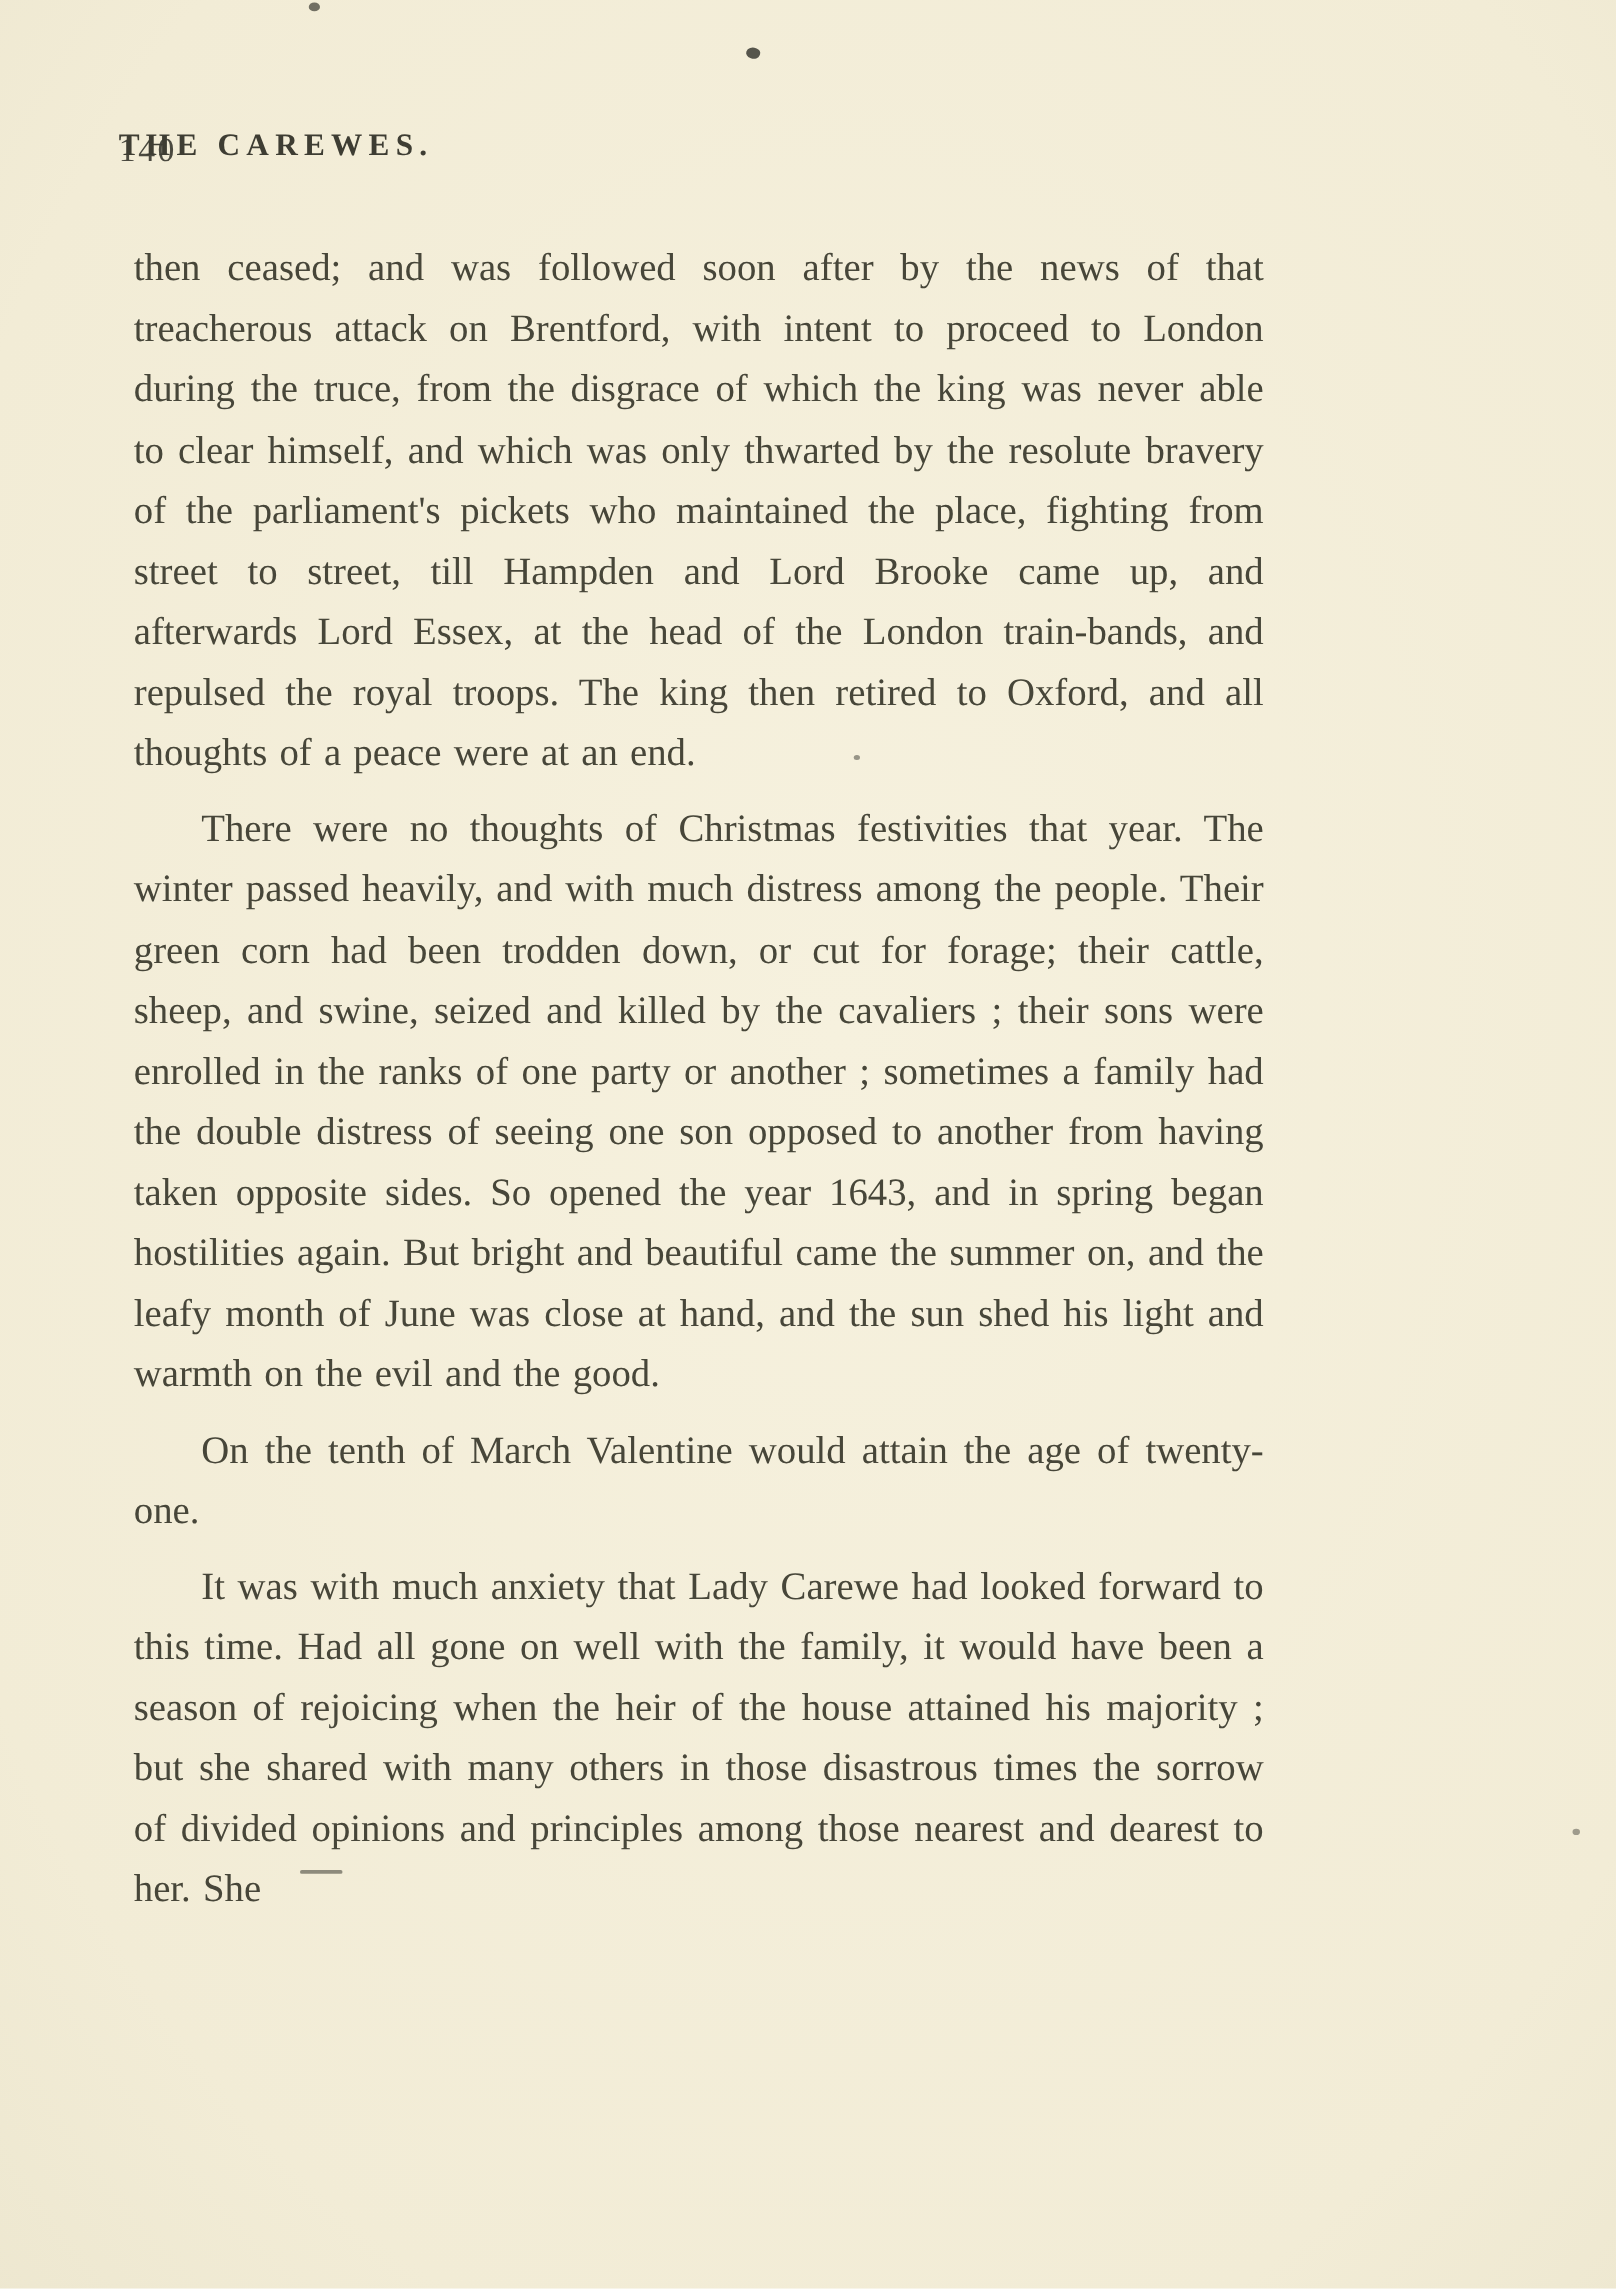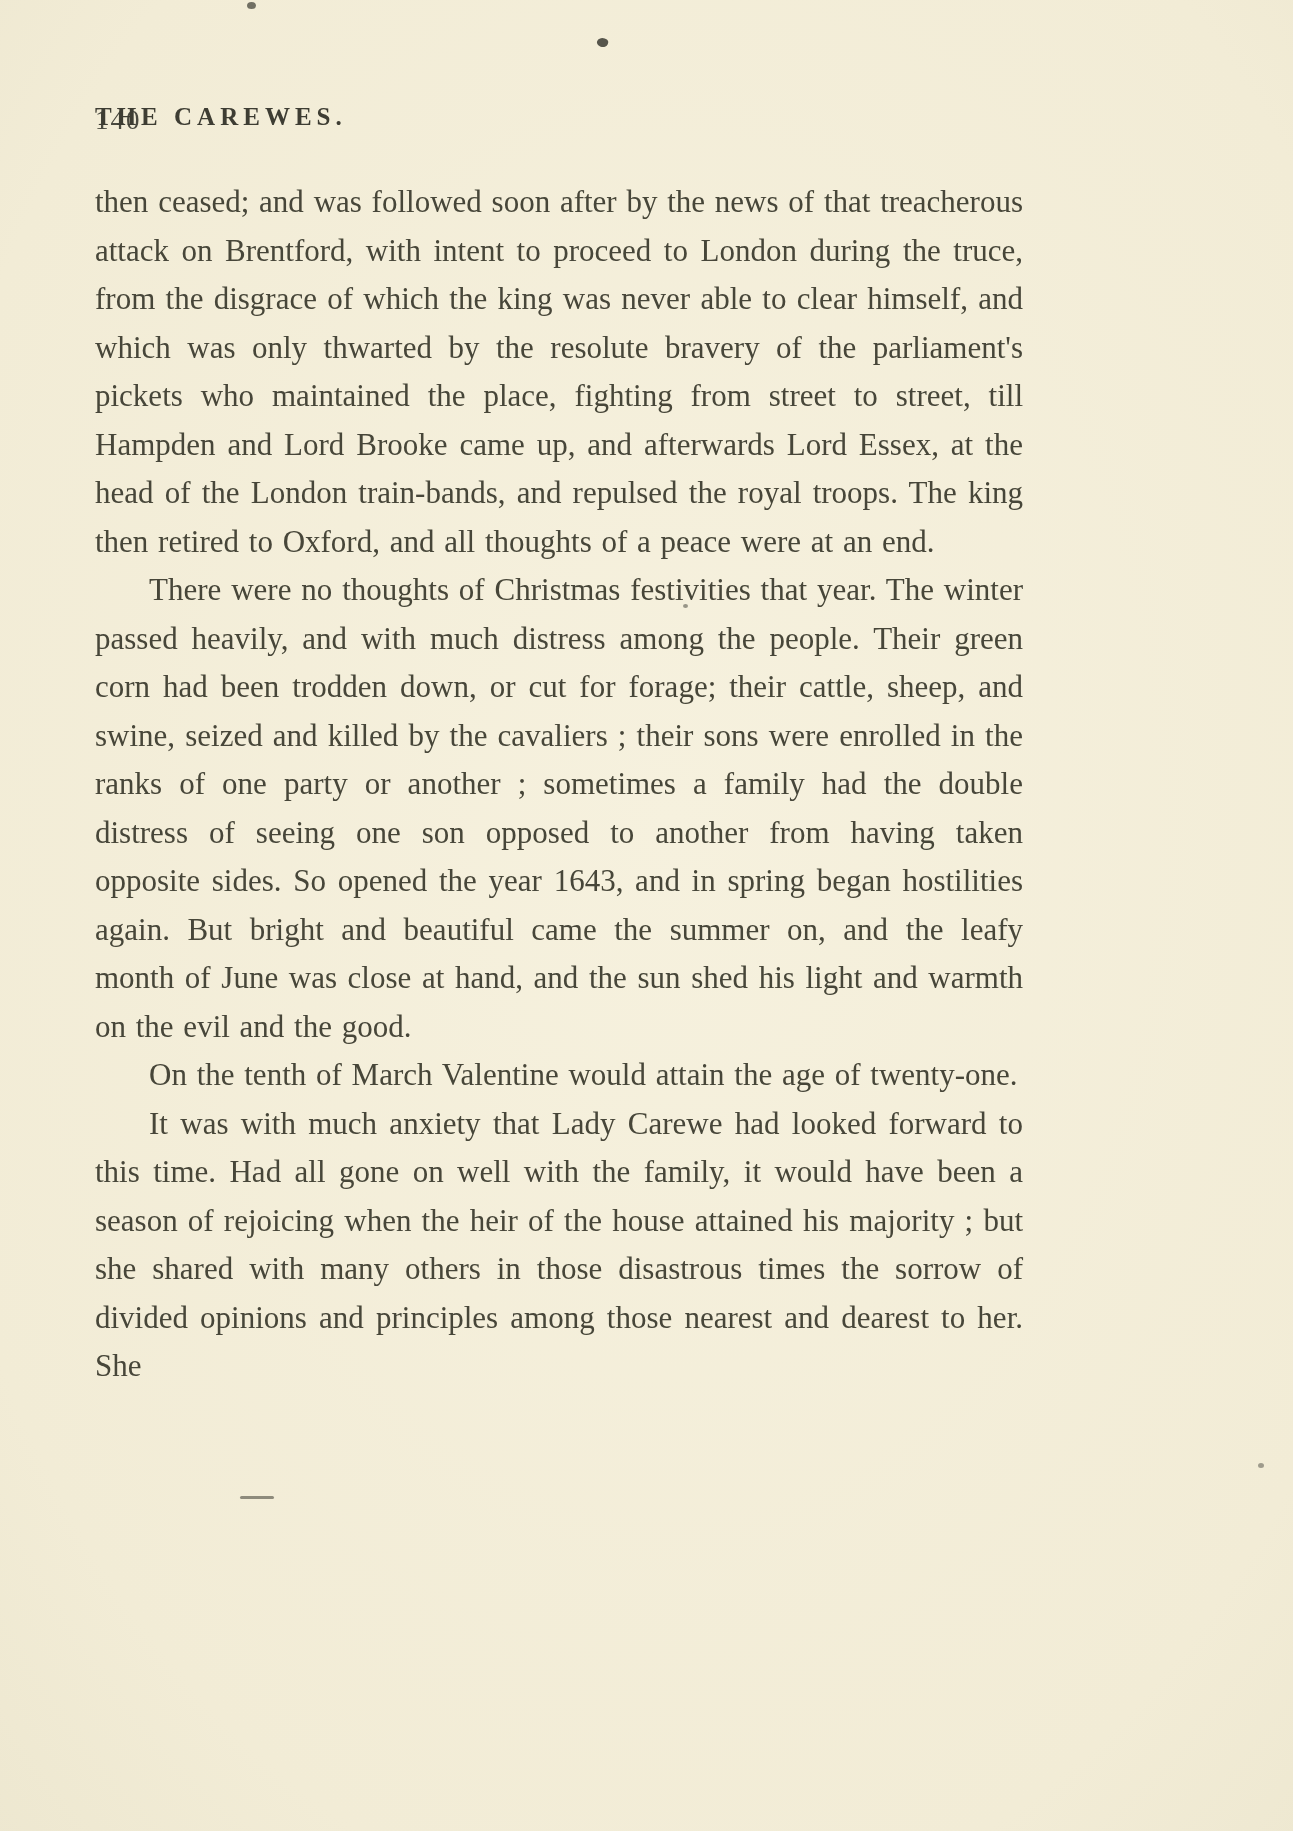--- a/index.html
+++ b/index.html
@@ -60,21 +60,21 @@
     position: absolute;
     left: 95px;
     top: 178px;
     width: 928px;
     font-size: 31px;
     line-height: 48.5px;
     text-align: justify;
     color: #474639;
   }
   .body-text p {
-    margin: 0;
+    margin: 12px;
     text-indent: 54px;
     word-spacing: 2px;
   }
   .body-text p.no-indent {
     text-indent: 0;
   }
 </style>
 </head>
 <body>
 

